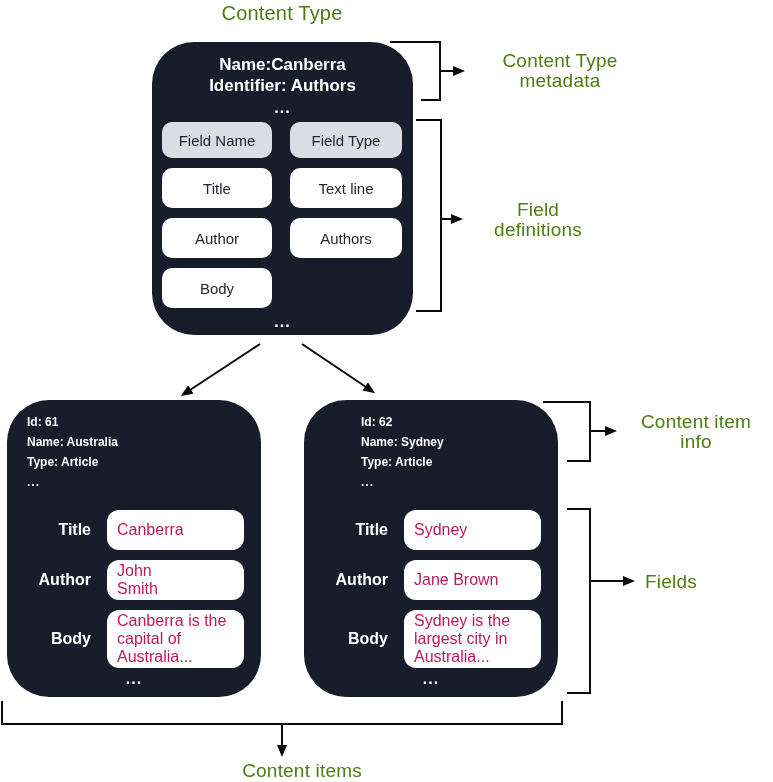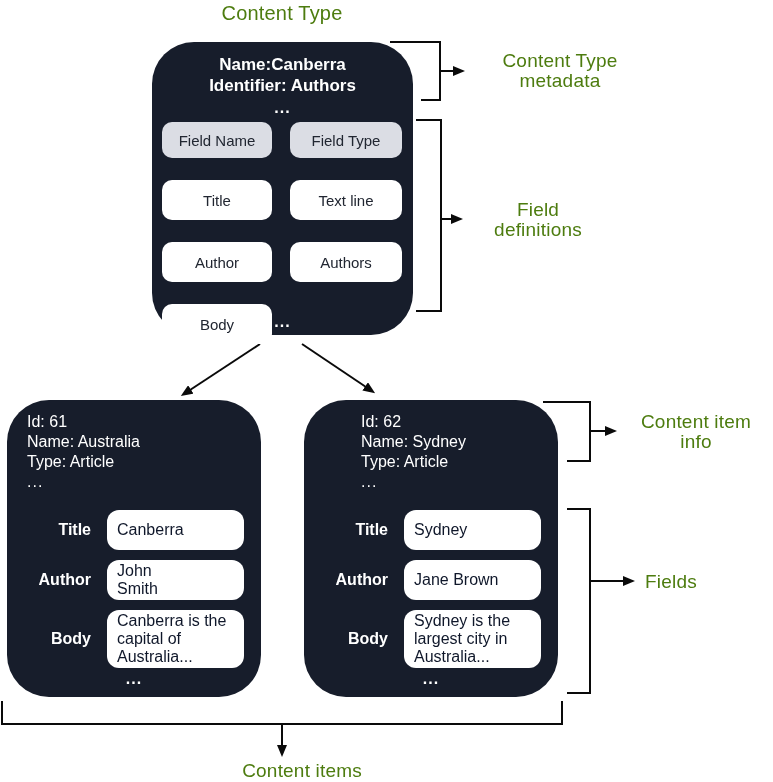--- a/index.html
+++ b/index.html
@@ -12,37 +12,37 @@
          text-align: center; white-space: pre-line; letter-spacing: 0.2px; }
 
   .darkbox { position: absolute; background: #171D2B; border-radius: 42px; color: #ffffff; }
 
   
   .ct-box { left: 152px; top: 42px; width: 261px; height: 293px; }
   .ct-head { padding-top: 12px; text-align: center; font-size: 17px; line-height: 21px; font-weight: 600; }
   .ct-head .dots { font-size: 16px; line-height: 17px; padding-top: 3px; letter-spacing: 1px; }
   .ct-grid { position: absolute; left: 10px; top: 80px; display: grid;
              grid-template-columns: 110px 112px; grid-template-rows: 36px 40px 40px 40px;
-             gap: 22px 18px; }
+             gap: 10px 18px; }
   .cell { background: #ffffff; border-radius: 10px; color: #212631; display: flex;
           align-items: center; justify-content: center; font-size: 15px; font-weight: 500; }
   .cell.hdr { background: #DBDDE4; }
   .box-dots { position: absolute; bottom: 4px; left: 0; width: 100%; text-align: center;
               font-weight: 700; font-size: 16px; letter-spacing: 1px; }
 
   
   .item-box { top: 400px; width: 254px; height: 297px; }
-  .item-head { padding: 12px 0 0 20px; font-size: 16px; line-height: 20px; font-weight: 400; }
+  .item-head { padding: 12px 0 0 20px; font-size: 12px; line-height: 20px; font-weight: 700; }
   .item-head .dots { letter-spacing: 1px; }
   .item-fields { position: absolute; left: 20px; top: 110px; display: grid;
                  grid-template-columns: 64px 137px; grid-template-rows: 40px 40px 58px;
                  gap: 10px 16px; }
   .flabel { display: flex; align-items: center; justify-content: flex-end;
             font-size: 16px; font-weight: 600; }
-  .fvalue { background: #ffffff; border-radius: 12px; color: #0f172a; display: flex;
+  .fvalue { background: #ffffff; border-radius: 12px; color: #be185d; display: flex;
             align-items: center; padding: 0 6px 0 10px; font-size: 16px; line-height: 18px;
             white-space: pre-line; }
   .item-box .box-dots { bottom: 9px; }
 </style>
 </head>
 <body>
 
 <div class="canvas">
 
   <svg class="lines" viewBox="0 0 773 782">

